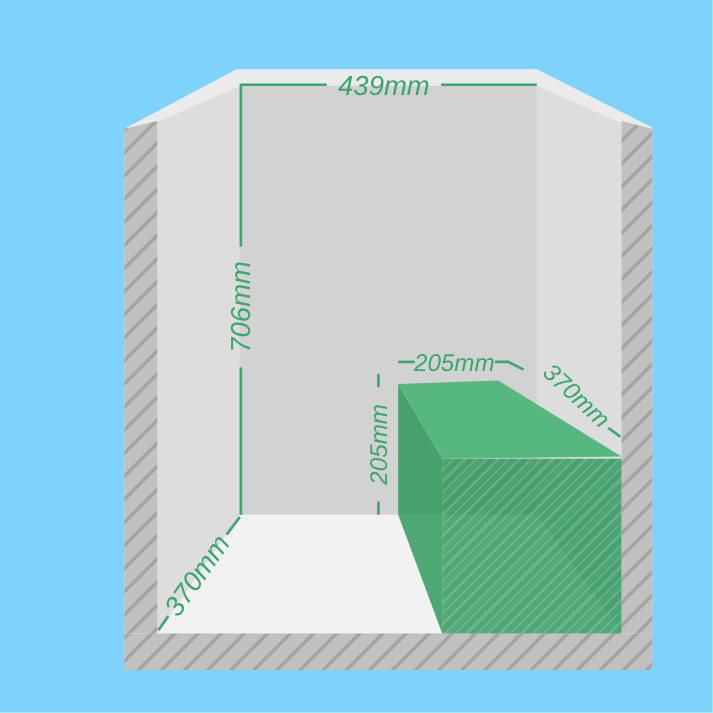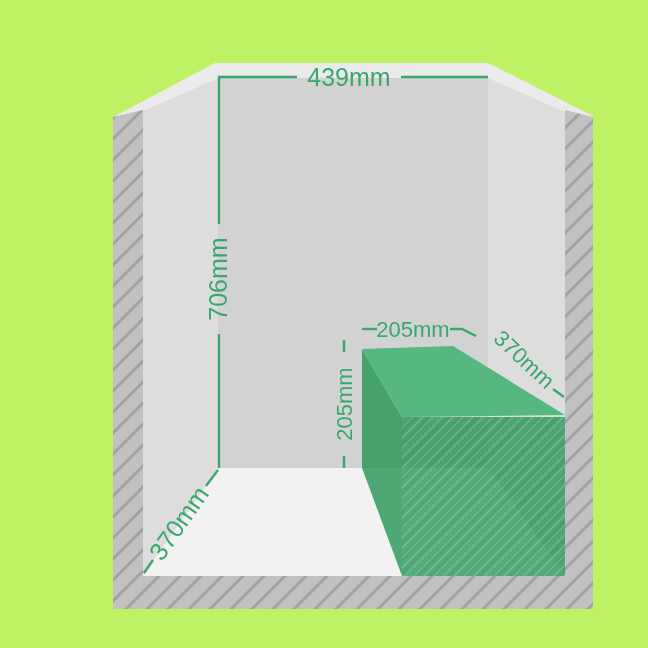--- a/index.html
+++ b/index.html
@@ -1,19 +1,20 @@
 <!DOCTYPE html>
 <html><head>
 <meta charset="utf-8">
 <style>
   html,body{margin:0;padding:0;background:#ffffff;}
   .stage{
-    width:648px;height:648px;position:relative;background:#bef264;
+    width:648px;height:648px;position:relative;background:#7dd3fc;
     font-family:"Liberation Sans", sans-serif;
     overflow:hidden;
+    font-style:italic;
   }
   svg{display:block;}
   text{font-family:"Liberation Sans", sans-serif;}
 </style>
 </head>
 <body>
 
 <div class="stage">
   <svg width="648" height="648" viewBox="0 0 648 648">
     <defs>

